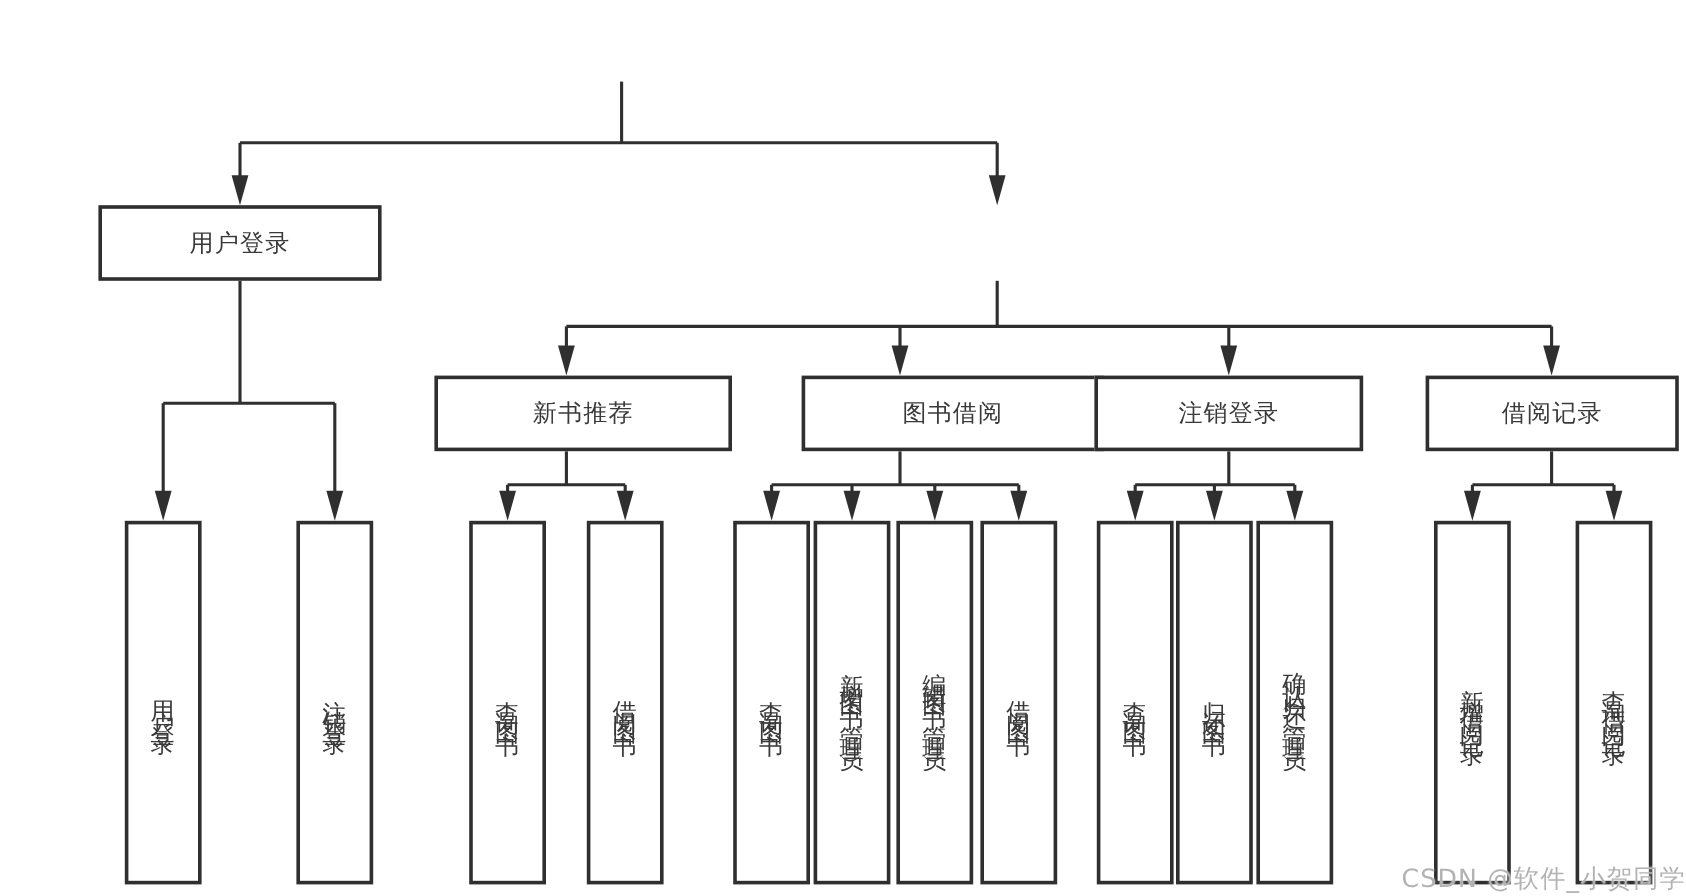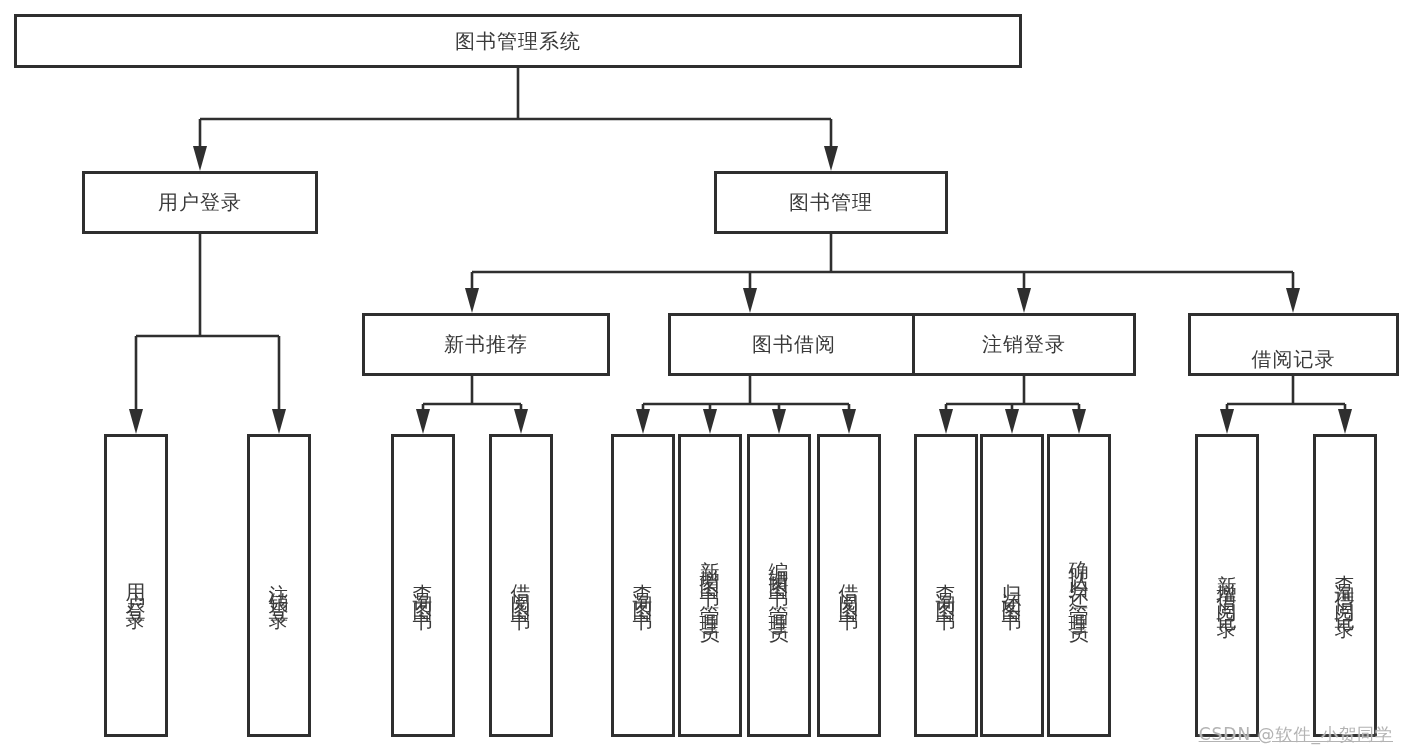--- a/index.html
+++ b/index.html
@@ -41,27 +41,26 @@
   }
   .vtext{
     writing-mode:vertical-rl;
     text-orientation:mixed;
     font-size:20px;
     letter-spacing:9px;
     line-height:1.1;
   }
   .watermark{
     position:absolute;
-    right:12px;bottom:1px;
-    font-size:17px;
+    right:0;bottom:1px;
+    font-size:21px;
     color:var(--watermark);
     letter-spacing:1px;
     text-shadow:0 0 2px #ffffff;
     white-space:nowrap;
-    text-decoration:underline;
   }
 </style>
 </head>
 <body>
 
 <div id="canvas">
 
   <svg id="wires" viewBox="0 0 1405 747" xmlns="http://www.w3.org/2000/svg">
 
     <path class="ln" d="M518 68 V119"></path>
@@ -117,41 +116,35 @@
     <polygon class="ah" points="1072,409 1086,409 1079,434"></polygon>
 
     <path class="ln" d="M1293 376 V404"></path>
     <path class="ln" d="M1227 404 H1345"></path>
     <path class="ln" d="M1227 404 V410"></path>
     <polygon class="ah" points="1220,409 1234,409 1227,434"></polygon>
     <path class="ln" d="M1345 404 V410"></path>
     <polygon class="ah" points="1338,409 1352,409 1345,434"></polygon>
   </svg>
 
-  <div class="box" style="left:14px;top:14px;width:1008px;height:54px;">
-    <span>图书管理系统</span>
-  </div>
 
   <div class="box" style="left:82px;top:171px;width:236px;height:63px;">
     <span>用户登录</span>
-  </div>
-  <div class="box" style="left:714px;top:171px;width:234px;height:63px;">
-    <span>图书管理</span>
   </div>
 
   <div class="box" style="left:362px;top:313px;width:248px;height:63px;">
     <span>新书推荐</span>
   </div>
   <div class="box" style="left:638px;top:313px;width:252px;height:63px;margin-left:30px;">
     <span>图书借阅</span>
   </div>
   <div class="box" style="left:912px;top:313px;width:224px;height:63px;">
     <span>注销登录</span>
   </div>
-  <div class="box" style="left:1188px;top:313px;width:211px;height:63px;align-items:flex-end;">
+  <div class="box" style="left:1188px;top:313px;width:211px;height:63px;">
     <span>借阅记录</span>
   </div>
 
   <div class="vbox" style="left:104px;">
     <span class="vtext">用户登录</span>
   </div>
   <div class="vbox" style="left:247px;">
     <span class="vtext">注销登录</span>
   </div>
 

